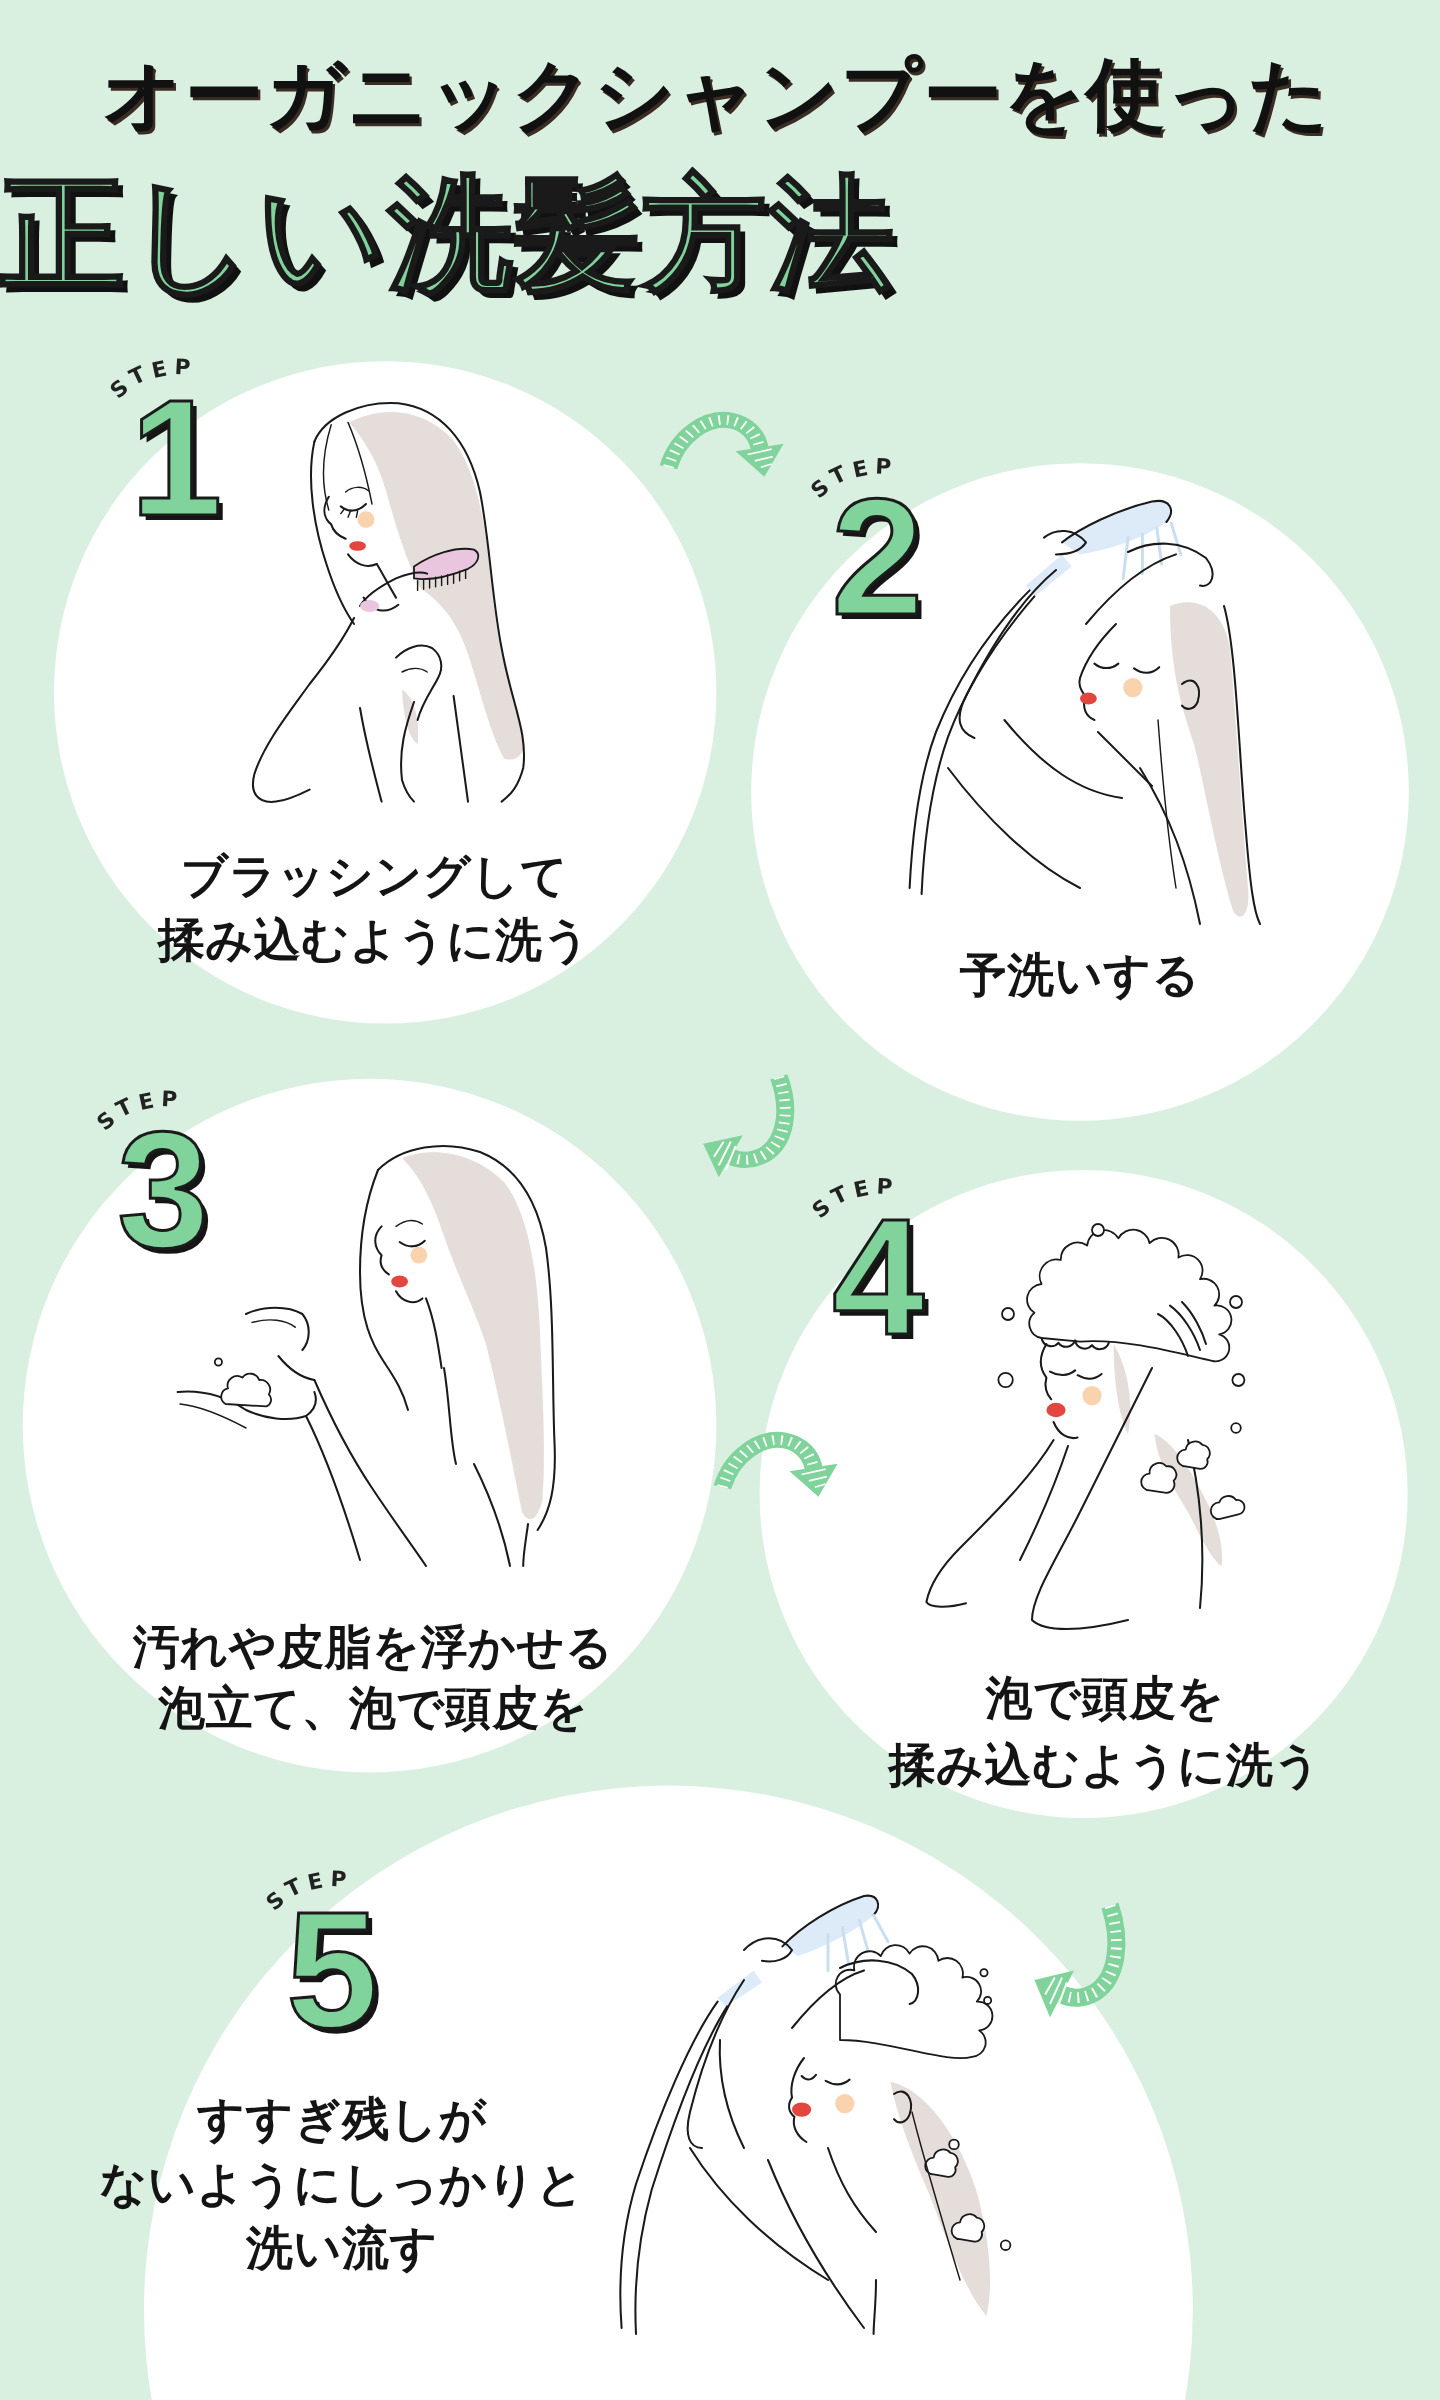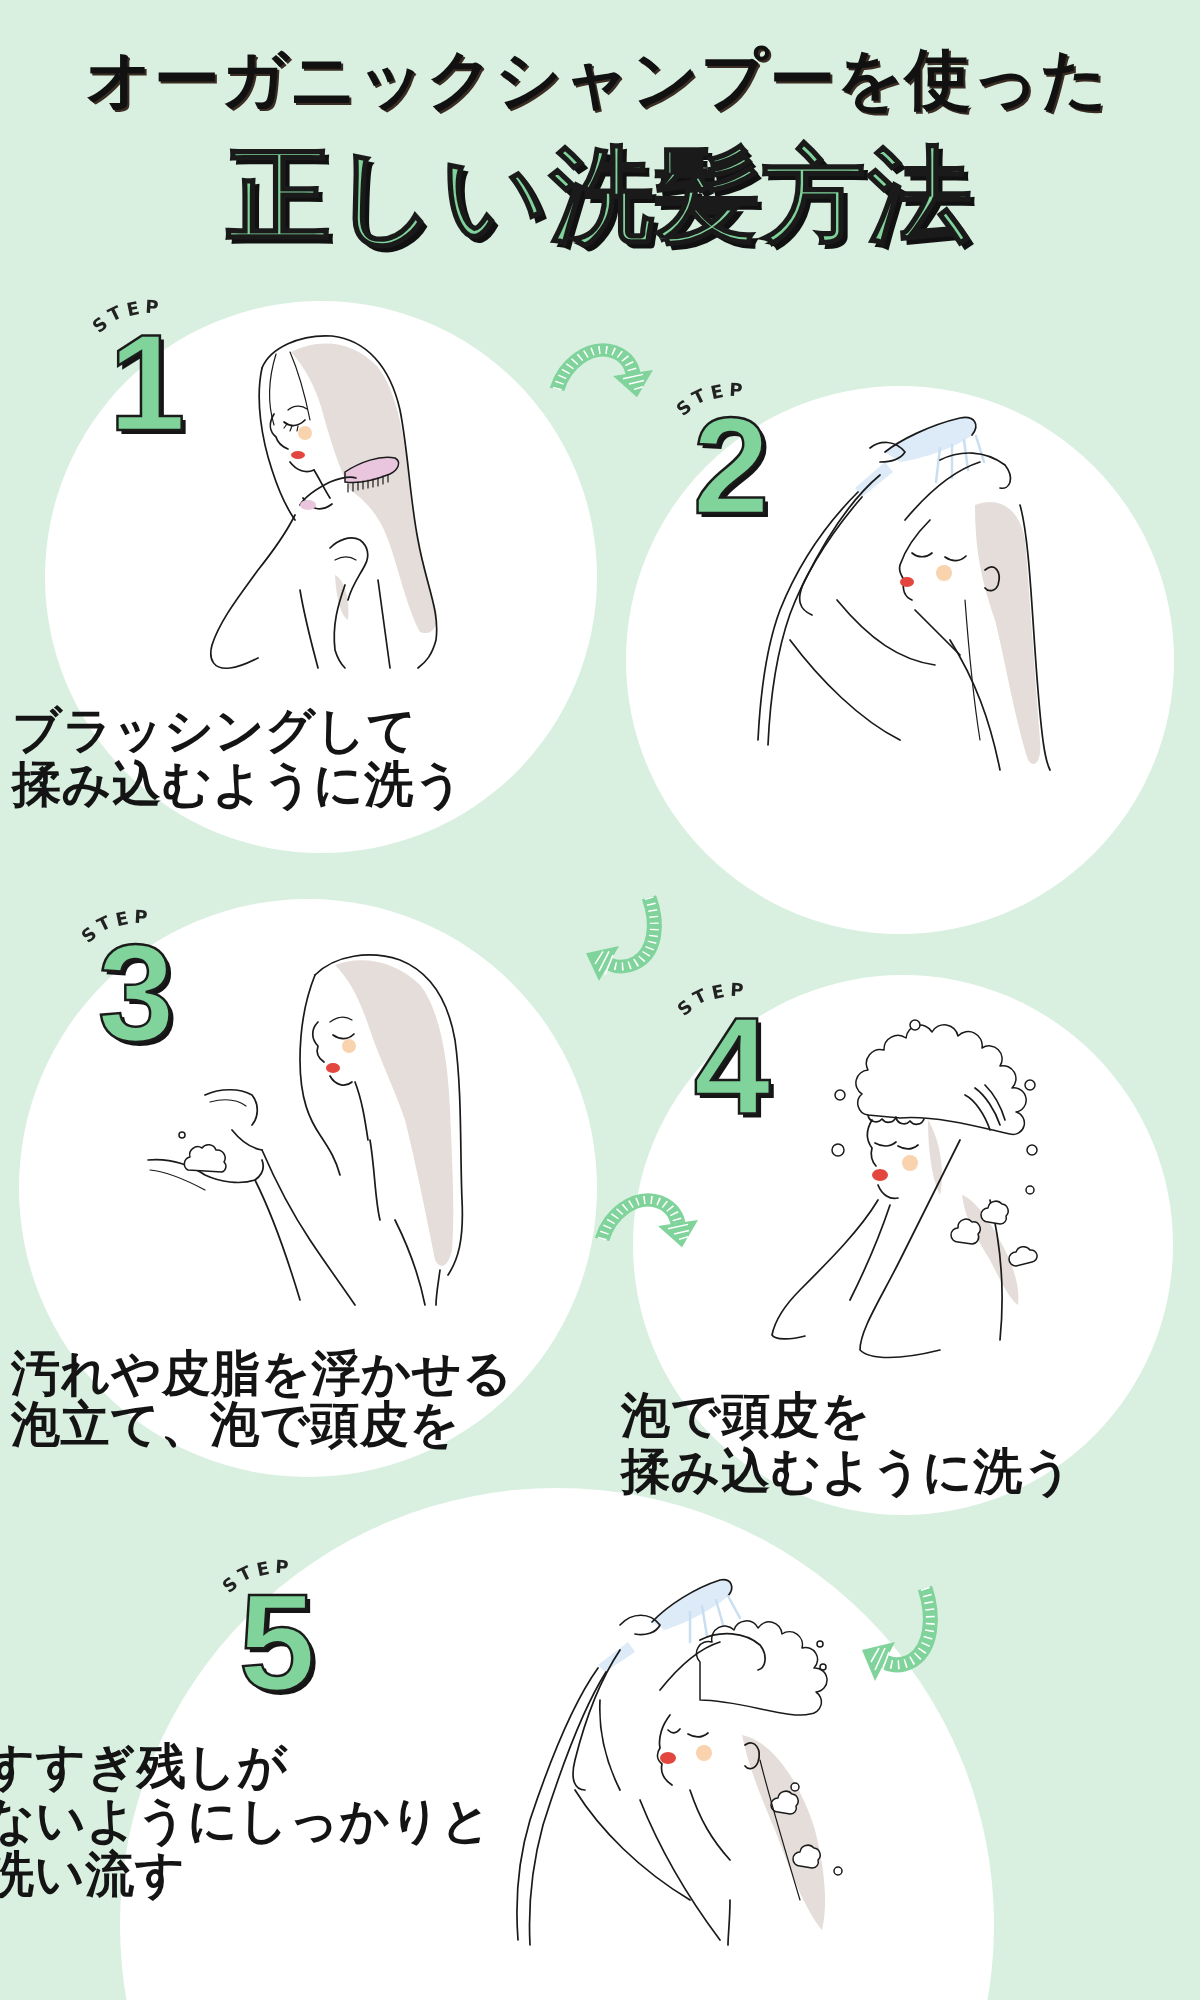--- a/index.html
+++ b/index.html
@@ -8,43 +8,43 @@
     background: #d9f0e1;
     font-family: "DejaVu Sans", sans-serif;
   }
   .circle { position: absolute; border-radius: 50%; background: #ffffff; }
   .title1 {
     position: absolute; left: -3px; top: 40px; width: 1200px; text-align: center;
     font-size: 66px; line-height: 80px; font-weight: 900; color: #111;
     letter-spacing: 1px; text-shadow: 2px 2px 0 #3b2d24; white-space: nowrap;
   }
   .title2 {
-    position: absolute; left: 0; top: 140px; width: 1200px; text-align: center;
+    position: absolute; left: 0; top: 140px; width: 1200px; text-align: left;
     font-size: 104px; line-height: 110px; font-weight: 900; color: #80d39b;
     -webkit-text-stroke: 2px #1a1a1a; text-shadow: 5px 5px 0 #111;
     letter-spacing: 2px; white-space: nowrap;
   }
   .badge { position: absolute; width: 120px; height: 160px; z-index: 3; }
   .badge .num {
     position: absolute; left: 0; top: 27px; width: 120px; text-align: center;
     font-family: "Liberation Sans", sans-serif; font-weight: 700;
     font-size: 138px; line-height: 138px; color: #80d39b;
     -webkit-text-stroke: 2.5px #1b1b1b; text-shadow: 4px 4px 0 #151515;
   }
   .badge .ltr {
     position: absolute; width: 16px; height: 20px; line-height: 20px; text-align: center;
     font-family: "DejaVu Sans", sans-serif; font-weight: 700; font-size: 18px; color: #222;
   }
   .ltr.s { left: 5px;  top: 29px; transform: rotate(-40deg); }
   .ltr.t { left: 20px; top: 18px; transform: rotate(-26deg); }
   .ltr.e { left: 38px; top: 13px; transform: rotate(-12deg); }
   .ltr.p { left: 57px; top: 11px; transform: rotate(3deg); }
   .caption {
-    position: absolute; width: 600px; z-index: 3;
-    font-weight: 700; font-size: 49px; color: #141414; letter-spacing: 0.5px;
+    position: absolute; width: 600px; text-align: center; z-index: 3;
+    font-weight: 700; font-size: 39px; color: #141414; letter-spacing: 0.5px;
   }
   .caption div { white-space: nowrap; }
   svg.art { position: absolute; left: 0; top: 0; z-index: 2; }
   .ln { fill: none; stroke: #1a1a1a; stroke-width: 1.7; stroke-linecap: round; stroke-linejoin: round; }
   .lnt { fill: none; stroke: #1a1a1a; stroke-width: 1.2; stroke-linecap: round; }
   .hair { fill: #e5ddd9; }
   .lips { fill: #e2463f; }
   .cheek { fill: #f8caa0; opacity: 0.85; }
   .water { fill: #dcebf7; }
   .wline { fill: none; stroke: #c9def0; stroke-width: 2.5; stroke-linecap: round; }
@@ -267,20 +267,21 @@
   <span class="ltr e">E</span>
   <span class="ltr p">P</span>
   <div class="num">5</div>
 </div>
 
 <div class="caption" style="left:12px;top:704px;line-height:54px;">
   <div>ブラッシングして</div>
   <div>揉み込むように洗う</div>
 </div>
 <div class="caption" style="left:600px;top:787px;line-height:53px;">
+  <div>予洗いする</div>
 </div>
 <div class="caption" style="left:11px;top:1348px;line-height:51px;">
   <div>汚れや皮脂を浮かせる</div>
   <div>泡立て、泡で頭皮を</div>
 </div>
 <div class="caption" style="left:621px;top:1388px;line-height:56px;">
   <div>泡で頭皮を</div>
   <div>揉み込むように洗う</div>
 </div>
 <div class="caption" style="left:-15px;top:1740px;line-height:54px;">

